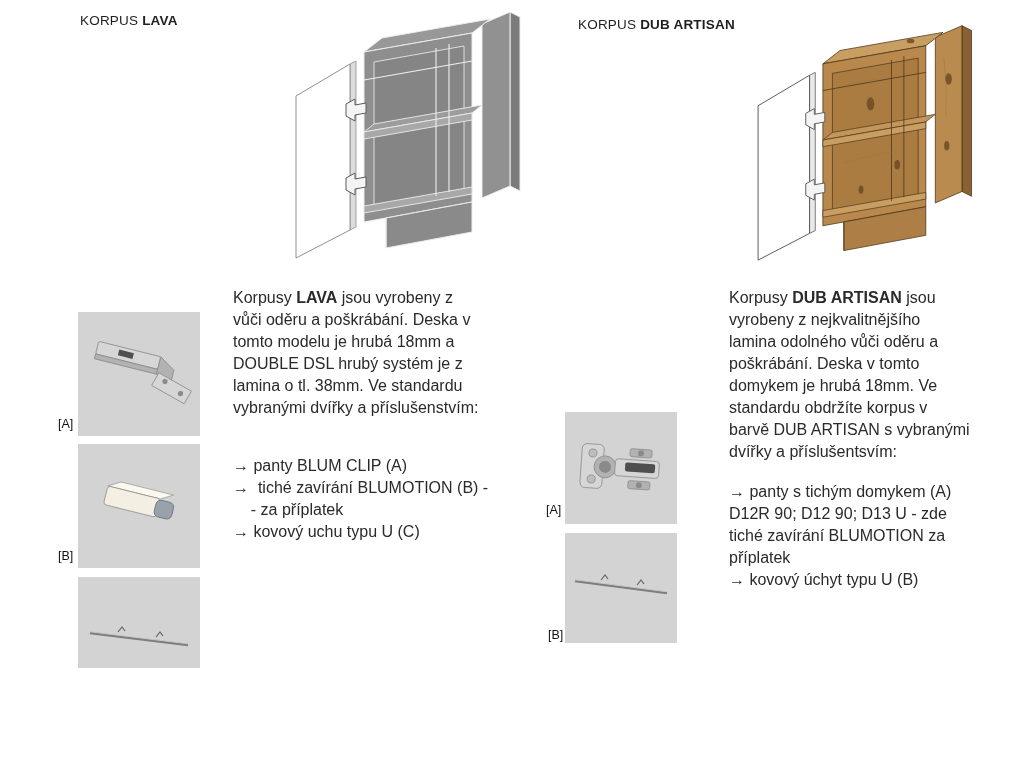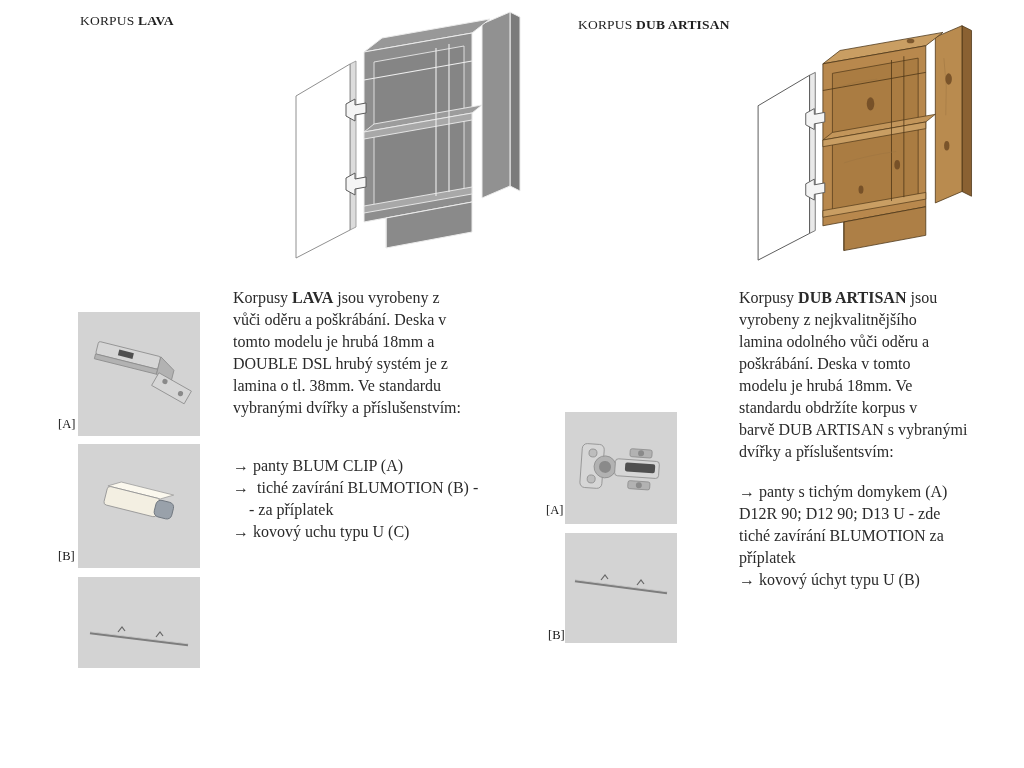--- a/index.html
+++ b/index.html
@@ -1,26 +1,26 @@
 <!DOCTYPE html>
 <html><head>
 <meta charset="utf-8">
 <style>
   html,body{margin:0;padding:0;background:#ffffff;}
   #page{position:relative;width:1024px;height:668px;background:#ffffff;overflow:hidden;
-        font-family:Liberation Serif, serif;color:#262626;}
+        font-family:Liberation Sans, sans-serif;color:#262626;}
 
   .title{position:absolute;font-size:13.5px;letter-spacing:.2px;color:#1f1f1f;white-space:nowrap;}
   .title .emph{font-weight:700;}
   #title-left{left:80px;top:13px;}
   #title-right{left:578px;top:17px;}
 
   .para{position:absolute;font-size:16px;line-height:22px;color:#2a2a2a;}
   #para-left{left:233px;top:287px;width:300px;}
-  #para-right{left:729px;top:287px;width:272px;margin-left:10px;}
+  #para-right{left:729px;top:287px;width:272px;}
   .para .line{white-space:pre;}
   .para .emph{font-weight:700;}
   #bullets-left{margin-top:36px;}
   #bullets-right{margin-top:18px;}
 
   .photo-box{position:absolute;background:#d3d3d3;}
   #boxA-l{left:78px;top:312px;width:122px;height:124px;}
   #boxB-l{left:78px;top:444px;width:122px;height:124px;}
   #boxC-l{left:78px;top:577px;width:122px;height:126px;}
   #boxA-r{left:565px;top:412px;width:112px;height:112px;}
@@ -197,21 +197,21 @@
     <g transform="translate(54,166)">
       <path class="hinge-glyph" d="M6,6 L15,1 L15,7 L26,5 L26,15 L15,17 L15,23 L6,18 Z"></path>
     </g>
   </svg>
 
   <div class="para" id="para-right">
     <div class="line"><span>Korpusy </span><span class="emph">DUB ARTISAN</span><span> jsou</span></div>
     <div class="line">vyrobeny z nejkvalitnějšího</div>
     <div class="line">lamina odolného vůči oděru a</div>
     <div class="line">poškrábání. Deska v tomto</div>
-    <div class="line">modelu je hrubá 18mm. Ve</div>
+    <div class="line">domykem je hrubá 18mm. Ve</div>
     <div class="line">standardu obdržíte korpus v</div>
     <div class="line">barvě DUB ARTISAN s vybranými</div>
     <div class="line">dvířky a příslušentsvím:</div>
     <div id="bullets-right">
       <div class="line">→ panty s tichým domykem (A)</div>
       <div class="line">D12R 90; D12 90; D13 U - zde</div>
       <div class="line">tiché zavírání BLUMOTION za</div>
       <div class="line">příplatek</div>
       <div class="line">→ kovový úchyt typu U (B)</div>
     </div>

